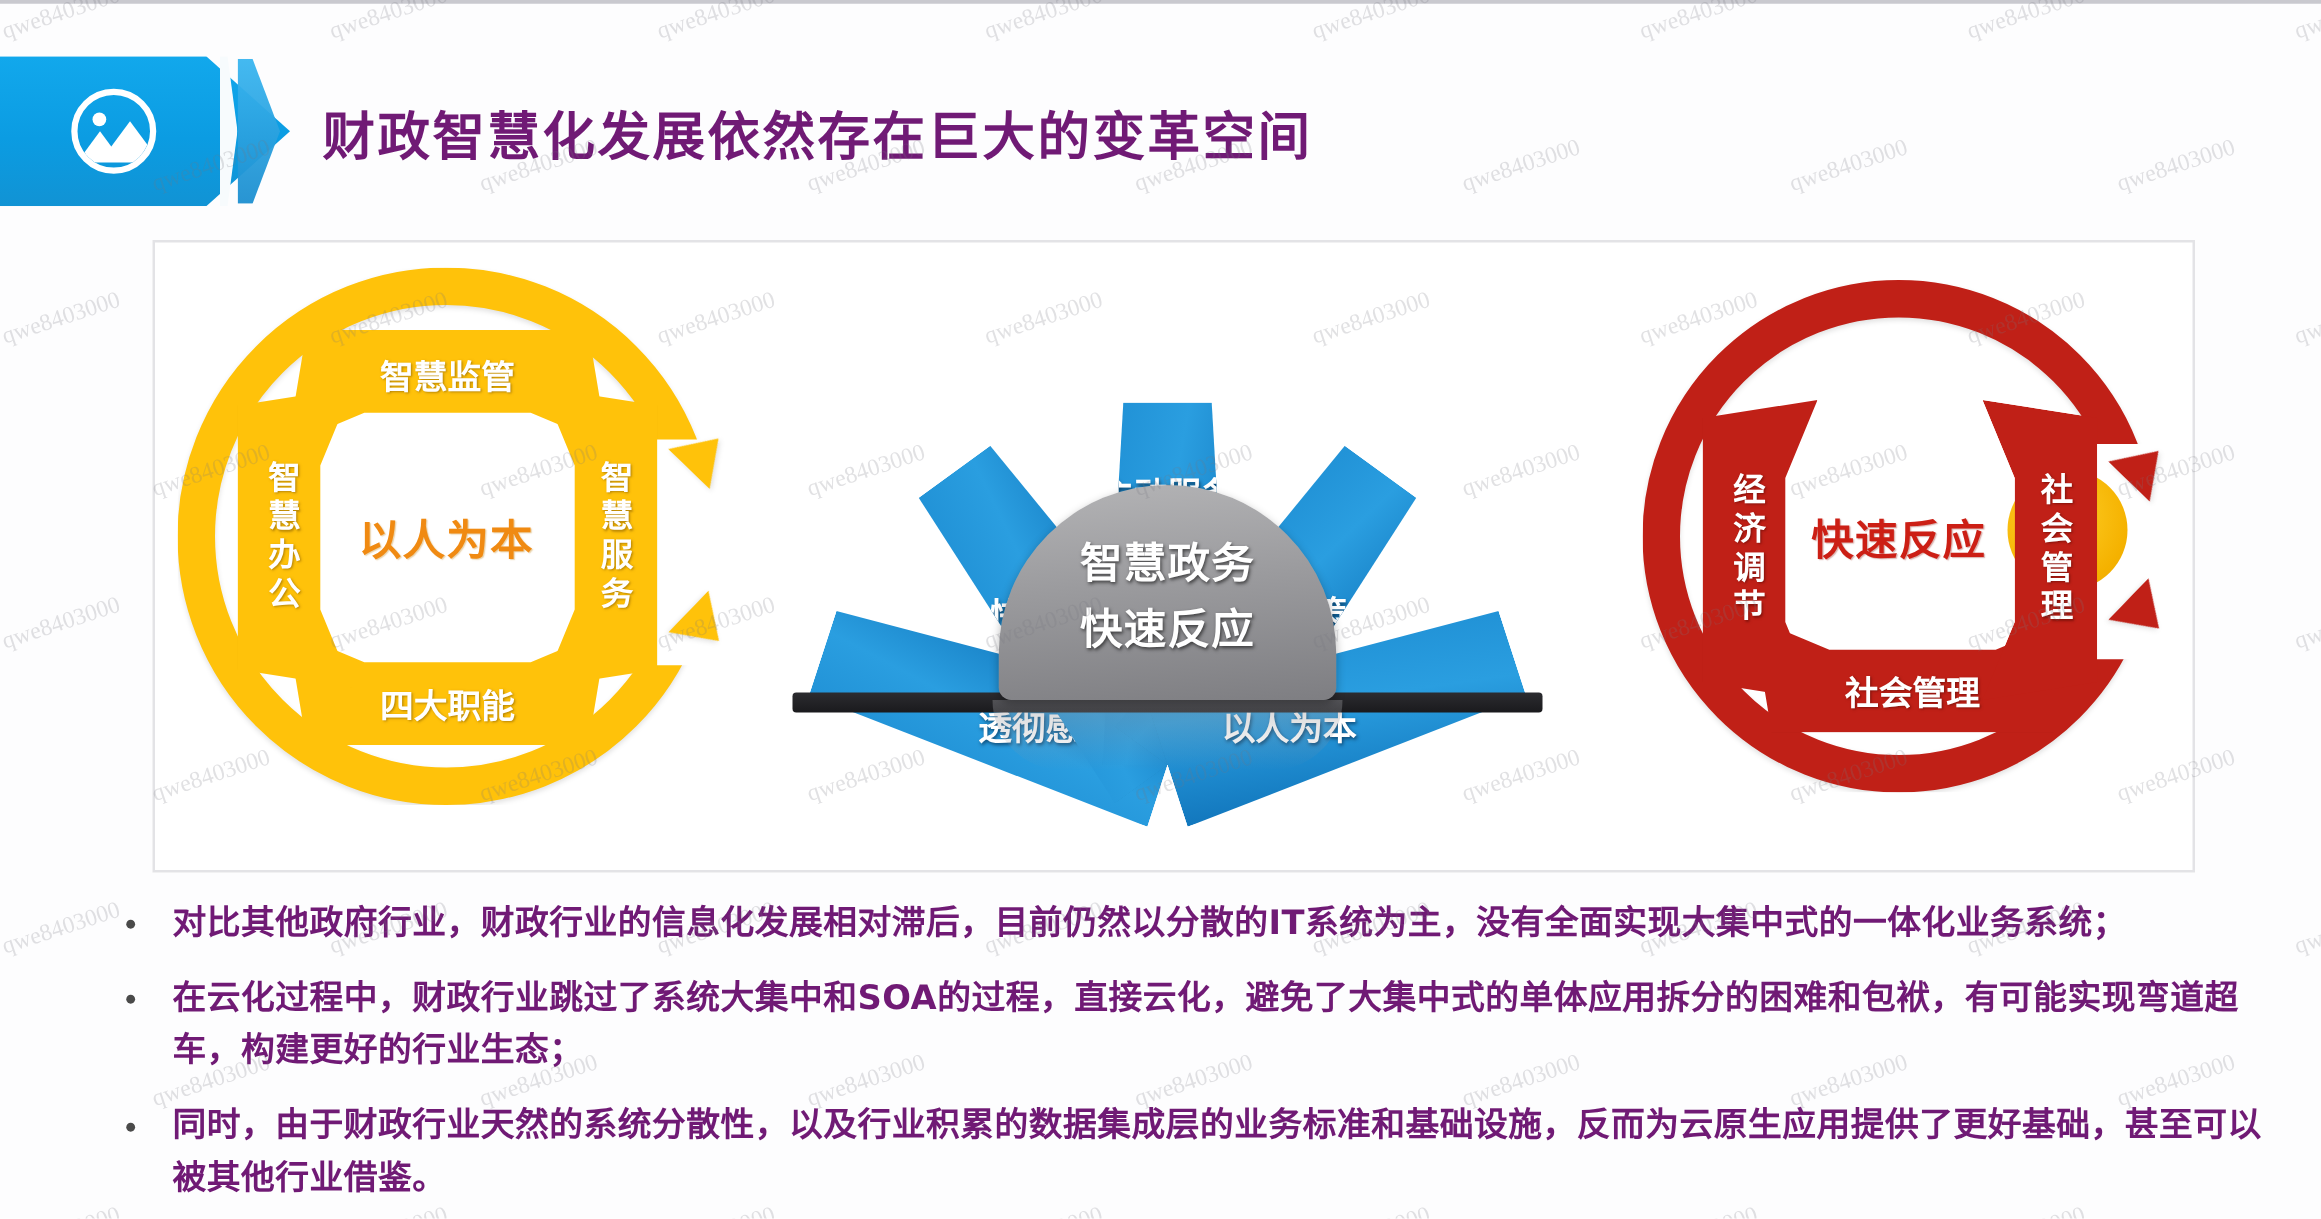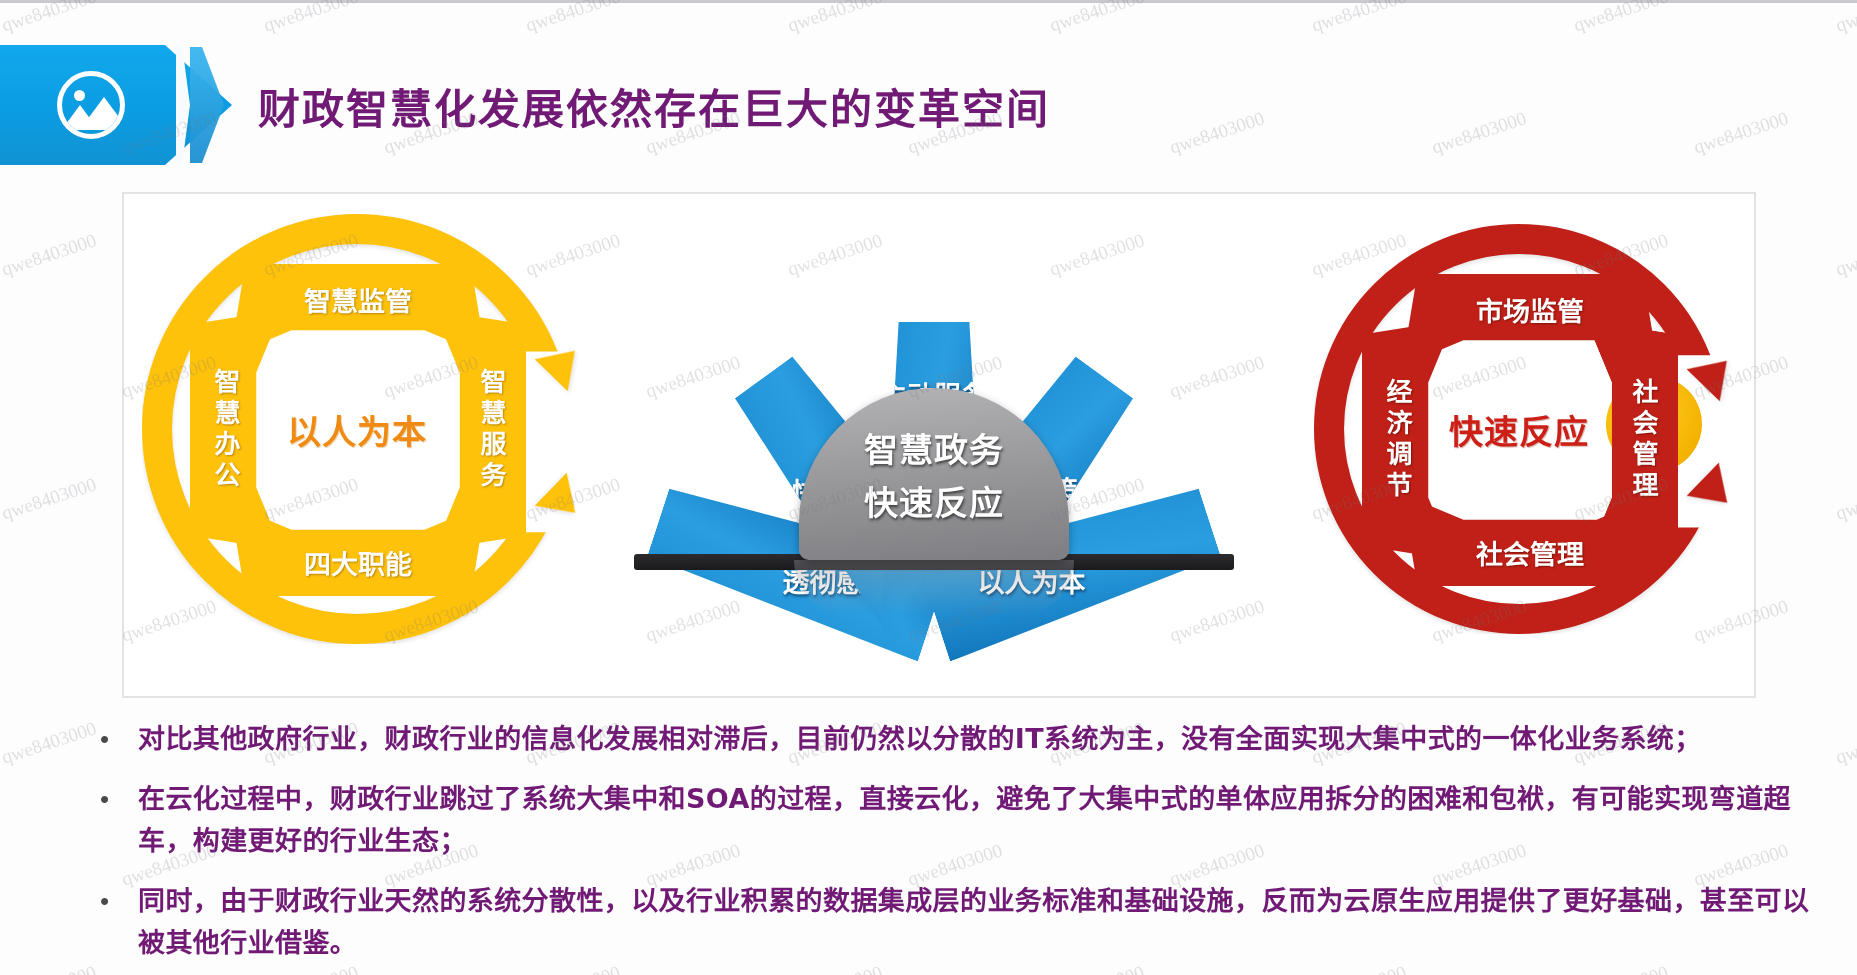--- a/index.html
+++ b/index.html
@@ -442,23 +442,20 @@
           <span>快速反应</span>
         </div>
       </div>
     </div>
 
     <div class="ring-red">
       <div class="outer-arc"></div>
       <div class="outer-arrow-top"></div>
       <div class="outer-arrow-bottom"></div>
 
-      <div class="seg seg-top">
-        <span>市场监管</span>
-      </div>
 
       <div class="gold-blob"></div>
 
       <div class="seg seg-right">
         <div class="seg-right-fill"></div>
         <span class="vtext">社会管理</span>
       </div>
 
       <div class="seg seg-bottom">
         <span>社会管理</span>

